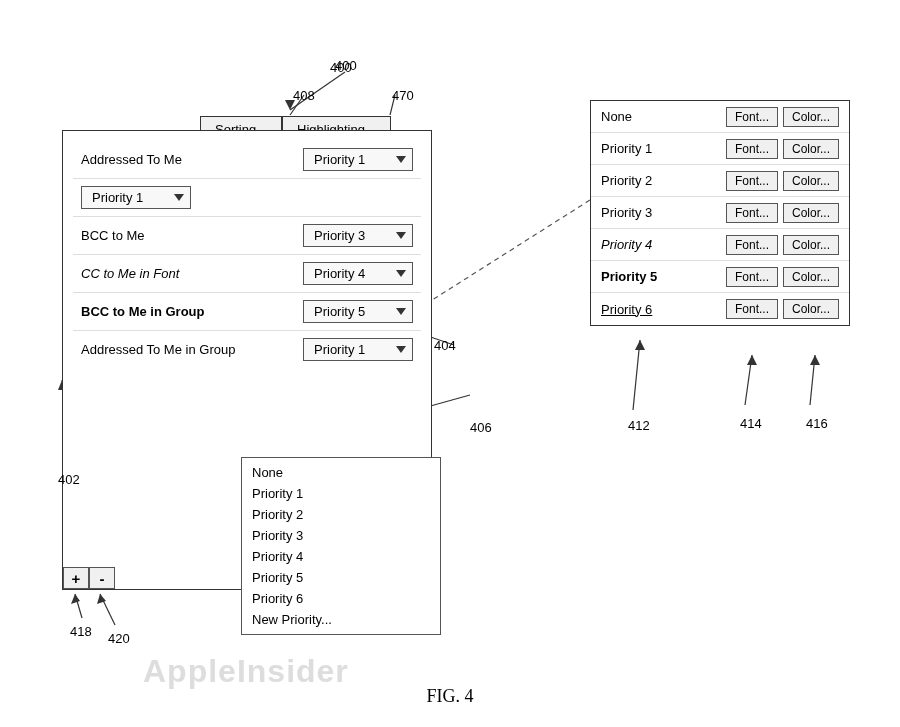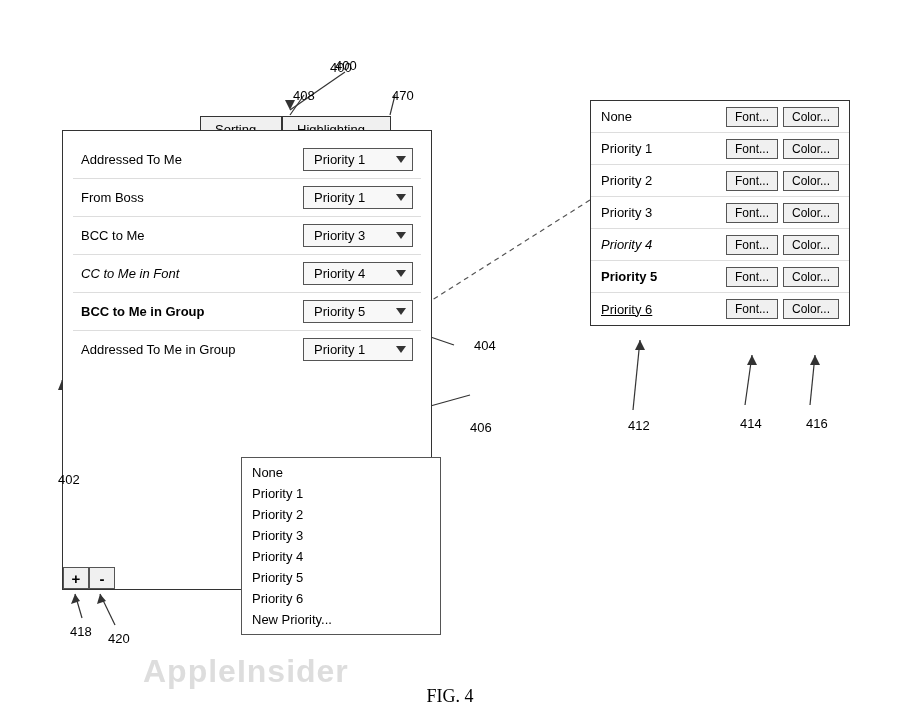--- a/index.html
+++ b/index.html
@@ -272,21 +272,20 @@
     <div class="rules-list">
 
       <div class="rule-row">
         <span class="rule-label">Addressed To Me</span>
         <div class="priority-dropdown">
           <span>Priority 1</span>
           <span class="dropdown-arrow"></span>
         </div>
       </div>
       <div class="rule-row">
-        <span class="rule-label">From Boss</span>
         <div class="priority-dropdown">
           <span>Priority 1</span>
           <span class="dropdown-arrow"></span>
         </div>
       </div>
       <div class="rule-row">
         <span class="rule-label">BCC to Me</span>
         <div class="priority-dropdown">
           <span>Priority 3</span>
           <span class="dropdown-arrow"></span>
@@ -374,21 +373,21 @@
 
     <div class="highlight-row">
       <span class="hl-label underline">Priority 6</span>
       <button class="hl-btn">Font...</button>
       <button class="hl-btn">Color...</button>
     </div>
   </div>
 
   <div class="ann" style="left:330px; top:60px;">400</div>
   <div class="ann" style="left:58px; top:472px;">402</div>
-  <div class="ann" style="left:474px; top:338px;">404</div>
+  <div class="ann" style="left:434px; top:338px;">404</div>
   <div class="ann" style="left:470px; top:400px;margin-top:20px;">406</div>
   <div class="ann" style="left:293px; top:88px;">408</div>
   <div class="ann" style="left:392px; top:88px;">470</div>
   <div class="ann" style="left:628px; top:418px;">412</div>
   <div class="ann" style="left:740px; top:416px;">414</div>
   <div class="ann" style="left:806px; top:416px;">416</div>
   <div class="ann" style="left:70px; top:624px;">418</div>
   <div class="ann" style="left:108px; post:631px; top:631px;">420</div>
 
   <div class="fig-label">FIG. 4</div>

